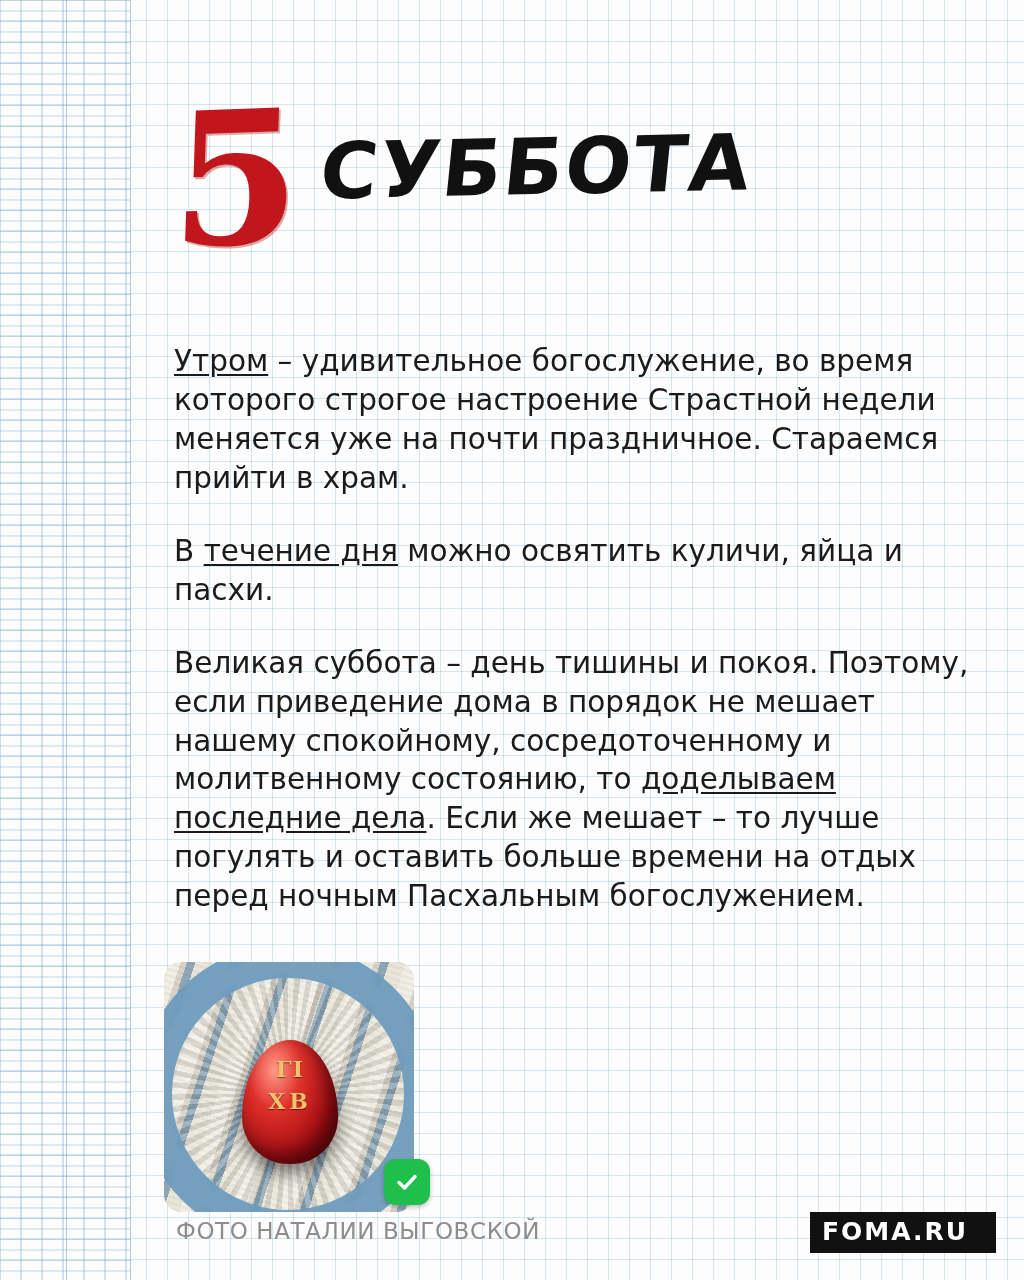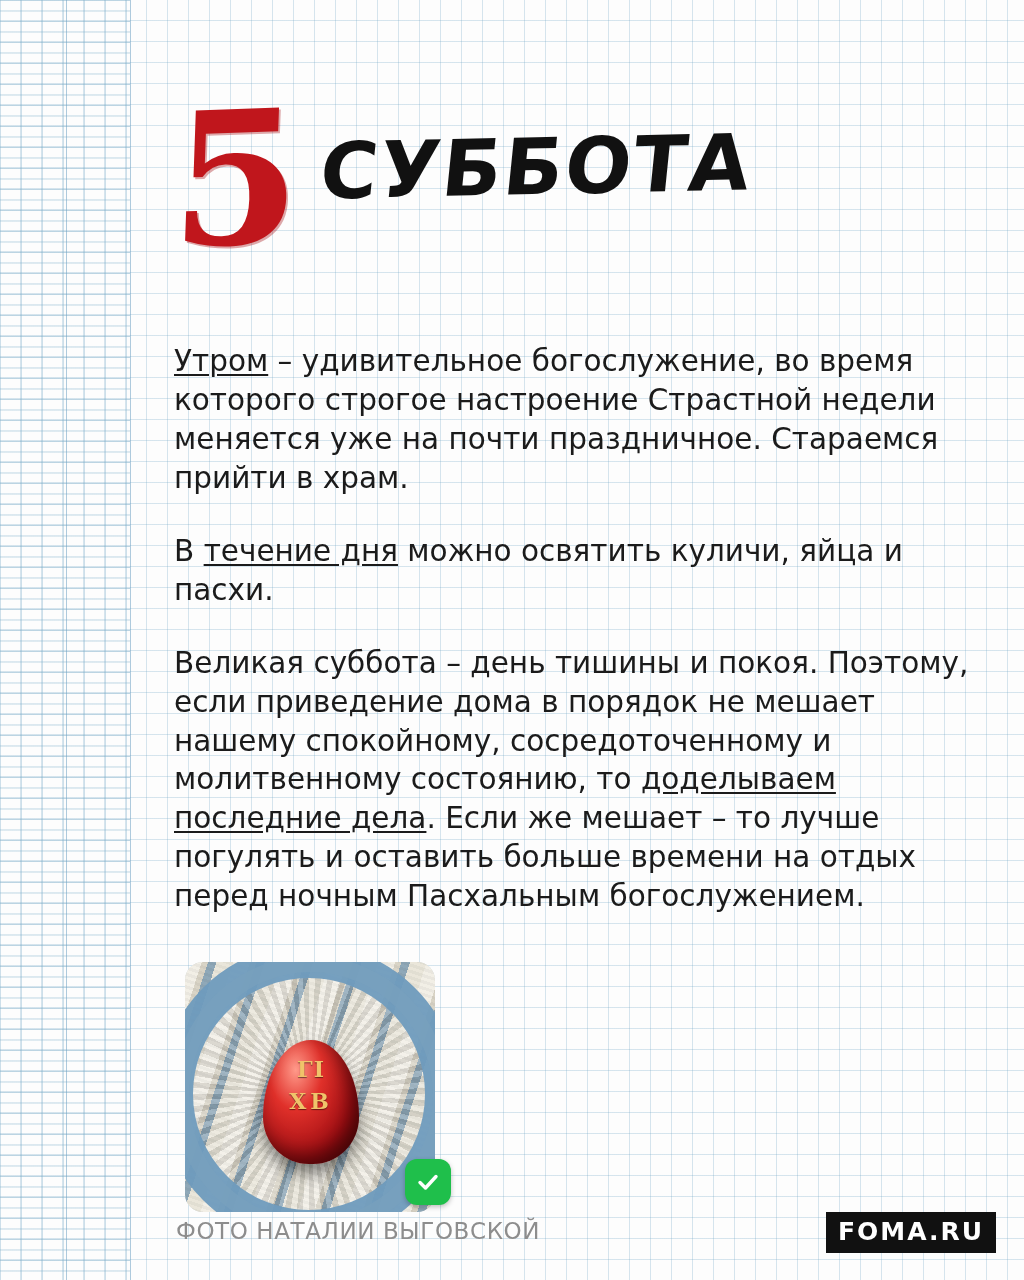--- a/index.html
+++ b/index.html
@@ -100,21 +100,21 @@
     color: #1b1b1b;
     font-family: "DejaVu Sans", sans-serif;
   }
   .para { margin: 0 0 34px 0; }
   .para:last-child { margin-bottom: 16px; }
   .u { text-decoration: underline; text-underline-offset: 3px; }
 
   
   .photo-wrap {
     position: absolute;
-    left: 185px;
+    left: 164px;
     top: 962px;
     width: 250px;
     height: 237px;
   }
   .photo {
     width: 250px;
     height: 250px;
     border-radius: 18px;
     overflow: hidden;
     position: relative;
@@ -215,21 +215,21 @@
   .logo {
     position: absolute;
     right: 28px;
     top: 1212px;
     background: #111111;
     color: #ffffff;
     font-family: "DejaVu Sans", sans-serif;
     font-size: 25px;
     font-weight: 700;
     letter-spacing: 2px;
-    padding: 5px 12px 7px 12px;
+    padding: 5px 28px 7px 12px;
   }
 </style>
 </head>
 <body>
 
 <div class="page">
   <div class="left-strip"></div>
   <div class="left-rule a"></div>
   <div class="left-rule b"></div>
 </div>

